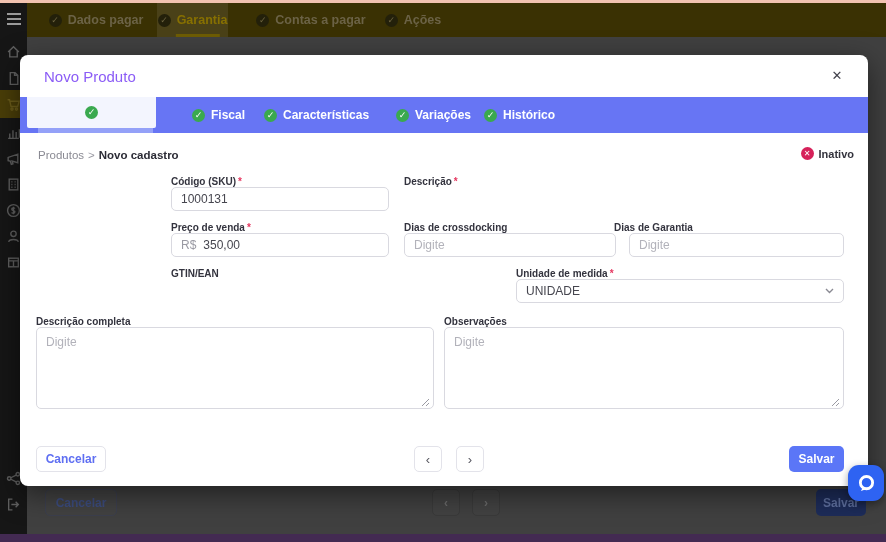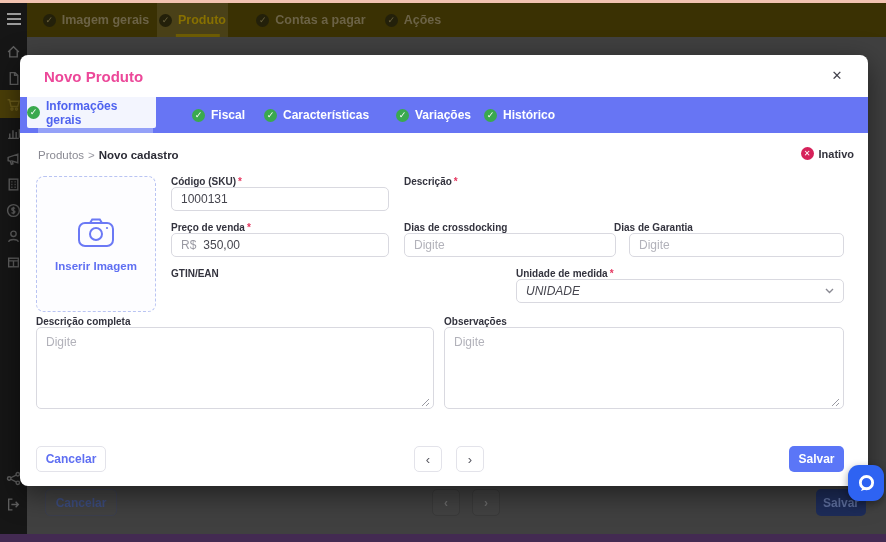--- a/index.html
+++ b/index.html
@@ -26,21 +26,21 @@
   .page-footer-btn { position:absolute; font-size:12px; font-weight:600; border-radius:5px;
                      display:flex; align-items:center; justify-content:center; }
   .pf-cancel { left:45px; top:489px; width:72px; height:27px; border:1px solid #3c3f4e; color:#3c4c7e; background:#424242; }
   .pf-arrow  { top:489px; width:28px; height:27px; border:1px solid #3a3a3a; color:#6a6a6a; background:#424242; }
   .pf-save   { left:816px; top:489px; width:50px; height:27px; background:#1d2c59; color:#5e6f9e; }
   .bottom-purple { position:absolute; left:0; top:534px; width:886px; height:8px; background:#432a52; z-index:4; }
 
   
   .modal { position:absolute; left:20px; top:55px; width:848px; height:431px; background:#ffffff;
            border-radius:8px; z-index:5; box-shadow:0 8px 28px rgba(0,0,0,.5); }
-  .modal-title { position:absolute; left:24px; top:13px; font-size:15px; font-weight:700; color:#ec4899; }
+  .modal-title { position:absolute; left:24px; top:13px; font-size:15px; font-weight:400; color:#8b5cf6; }
   .modal-close { position:absolute; right:22px; top:12px; width:18px; height:18px; font-size:13px; color:#44444e;
                  text-align:center; line-height:18px; cursor:pointer; }
 
   .mtabbar { position:absolute; left:0; top:42px; width:848px; height:36px; background:#6775f4; }
   .mtab { position:absolute; top:0; height:36px; display:flex; align-items:center; gap:6px;
           color:#ffffff; font-size:12px; font-weight:600; }
   .mtab-active { position:absolute; left:7px; top:0; width:129px; height:31px; background:#f3f5fe;
                  display:flex; align-items:center; justify-content:center; gap:6px;
                  color:#4f63ef; font-size:12px; font-weight:700; border-radius:0 0 2px 2px; }
   .mtab-indicator { position:absolute; left:18px; top:31px; width:115px; height:5px; background:#94a1f8; }
@@ -61,21 +61,21 @@
   .upload svg { stroke:#6b79f5; fill:none; stroke-width:2; }
   .upload-label { color:#5f6ff2; font-size:11.5px; font-weight:700; }
 
   .lbl { position:absolute; font-size:10px; font-weight:700; color:#33333e; white-space:nowrap; }
   .req { color:#e5365f; margin-left:2px; }
   .inp { position:absolute; height:24px; border:1px solid #d9d9e0; border-radius:5px; background:#fff;
          font-size:12px; color:#46464f; display:flex; align-items:center; padding:0 9px; overflow:hidden;
          white-space:nowrap; }
   .inp .ph { color:#b2b2ba; }
   .inp .pfx { color:#9a9aa3; margin-right:7px; }
-  .select { justify-content:space-between; cursor:pointer;font-style:italic; }
+  .select { justify-content:space-between; cursor:pointer; }
   .select svg { stroke:#8a8a93; fill:none; stroke-width:1.4; }
   .tarea { position:absolute; height:82px; border:1px solid #d9d9e0; border-radius:5px; background:#fff;
            font-size:12px; color:#b2b2ba; padding:7px 9px; }
   .resize { position:absolute; right:3px; bottom:3px; width:9px; height:9px; }
   .resize svg { stroke:#9a9aa3; stroke-width:1; }
 
   .btn { position:absolute; top:391px; height:26px; border-radius:5px; font-size:12px; font-weight:700;
          display:flex; align-items:center; justify-content:center; cursor:pointer; }
   .btn-cancel { left:16px; width:70px; background:#fff; border:1px solid #e3e3ea; color:#5f6ff2; }
   .btn-arrow  { width:28px; background:#fff; border:1px solid #e3e3ea; color:#55555e; font-weight:400; font-size:13px; }
@@ -86,25 +86,25 @@
                  box-shadow:0 3px 8px rgba(0,0,0,.4); cursor:pointer; }
 </style>
 </head>
 <body>
 
 <div class="top-accent"></div>
 
 <div class="topbar">
   <div class="top-tab" style="left:13px; width:112px; justify-content:center;">
     <span class="chk-dim">✓</span>
-    <span>Imagem gerais</span>
+    <span>Dados pagar</span>
   </div>
   <div class="top-tab active" style="left:130px; width:71px; justify-content:center;">
     <span class="chk-dim">✓</span>
-    <span>Produto</span>
+    <span>Garantia</span>
     <span class="underline"></span>
   </div>
   <div class="top-tab" style="left:228px; width:112px; justify-content:center;">
     <span class="chk-dim">✓</span>
     <span>Contas a pagar</span>
   </div>
   <div class="top-tab" style="left:352px; width:68px; justify-content:center;">
     <span class="chk-dim">✓</span>
     <span>Ações</span>
   </div>
@@ -179,21 +179,20 @@
 <div class="page-footer-btn pf-save">Salvar</div>
 <div class="bottom-purple"></div>
 
 <div class="modal">
   <div class="modal-title">Novo Produto</div>
   <div class="modal-close">✕</div>
 
   <div class="mtabbar">
     <div class="mtab-active">
       <span class="chk">✓</span>
-      <span>Informações gerais</span>
     </div>
     <div class="mtab-indicator"></div>
     <div class="mtab" style="left:172px;">
       <span class="chk">✓</span>
       <span>Fiscal</span>
     </div>
     <div class="mtab" style="left:244px;">
       <span class="chk">✓</span>
       <span>Características</span>
     </div>
@@ -208,29 +207,20 @@
   </div>
 
   <div class="crumbs">
     <span>Produtos</span><span class="crumb-sep">&gt;</span><b>Novo cadastro</b>
   </div>
   <div class="status">
     <span class="xcircle">✕</span>
     <span>Inativo</span>
   </div>
 
-  <div class="upload">
-    <svg width="38" height="32" viewBox="0 0 38 32">
-      <rect x="2" y="7" width="34" height="23" rx="6"></rect>
-      <path d="M13 7l2.2-3.5h7.6L25 7"></path>
-      <circle cx="19" cy="18" r="6"></circle>
-      <circle cx="30" cy="12" r="1.1" fill="#6b79f5" stroke="none"></circle>
-    </svg>
-    <span class="upload-label">Inserir Imagem</span>
-  </div>
 
   <div class="lbl" style="left:151px; top:121px;">
     <span>Código (SKU)</span><span class="req">*</span>
   </div>
   <div class="inp" style="left:151px; top:132px; width:218px;">
     <span>1000131</span>
   </div>
   <div class="lbl" style="left:384px; top:121px;">
     <span>Descrição</span><span class="req">*</span>
   </div>

